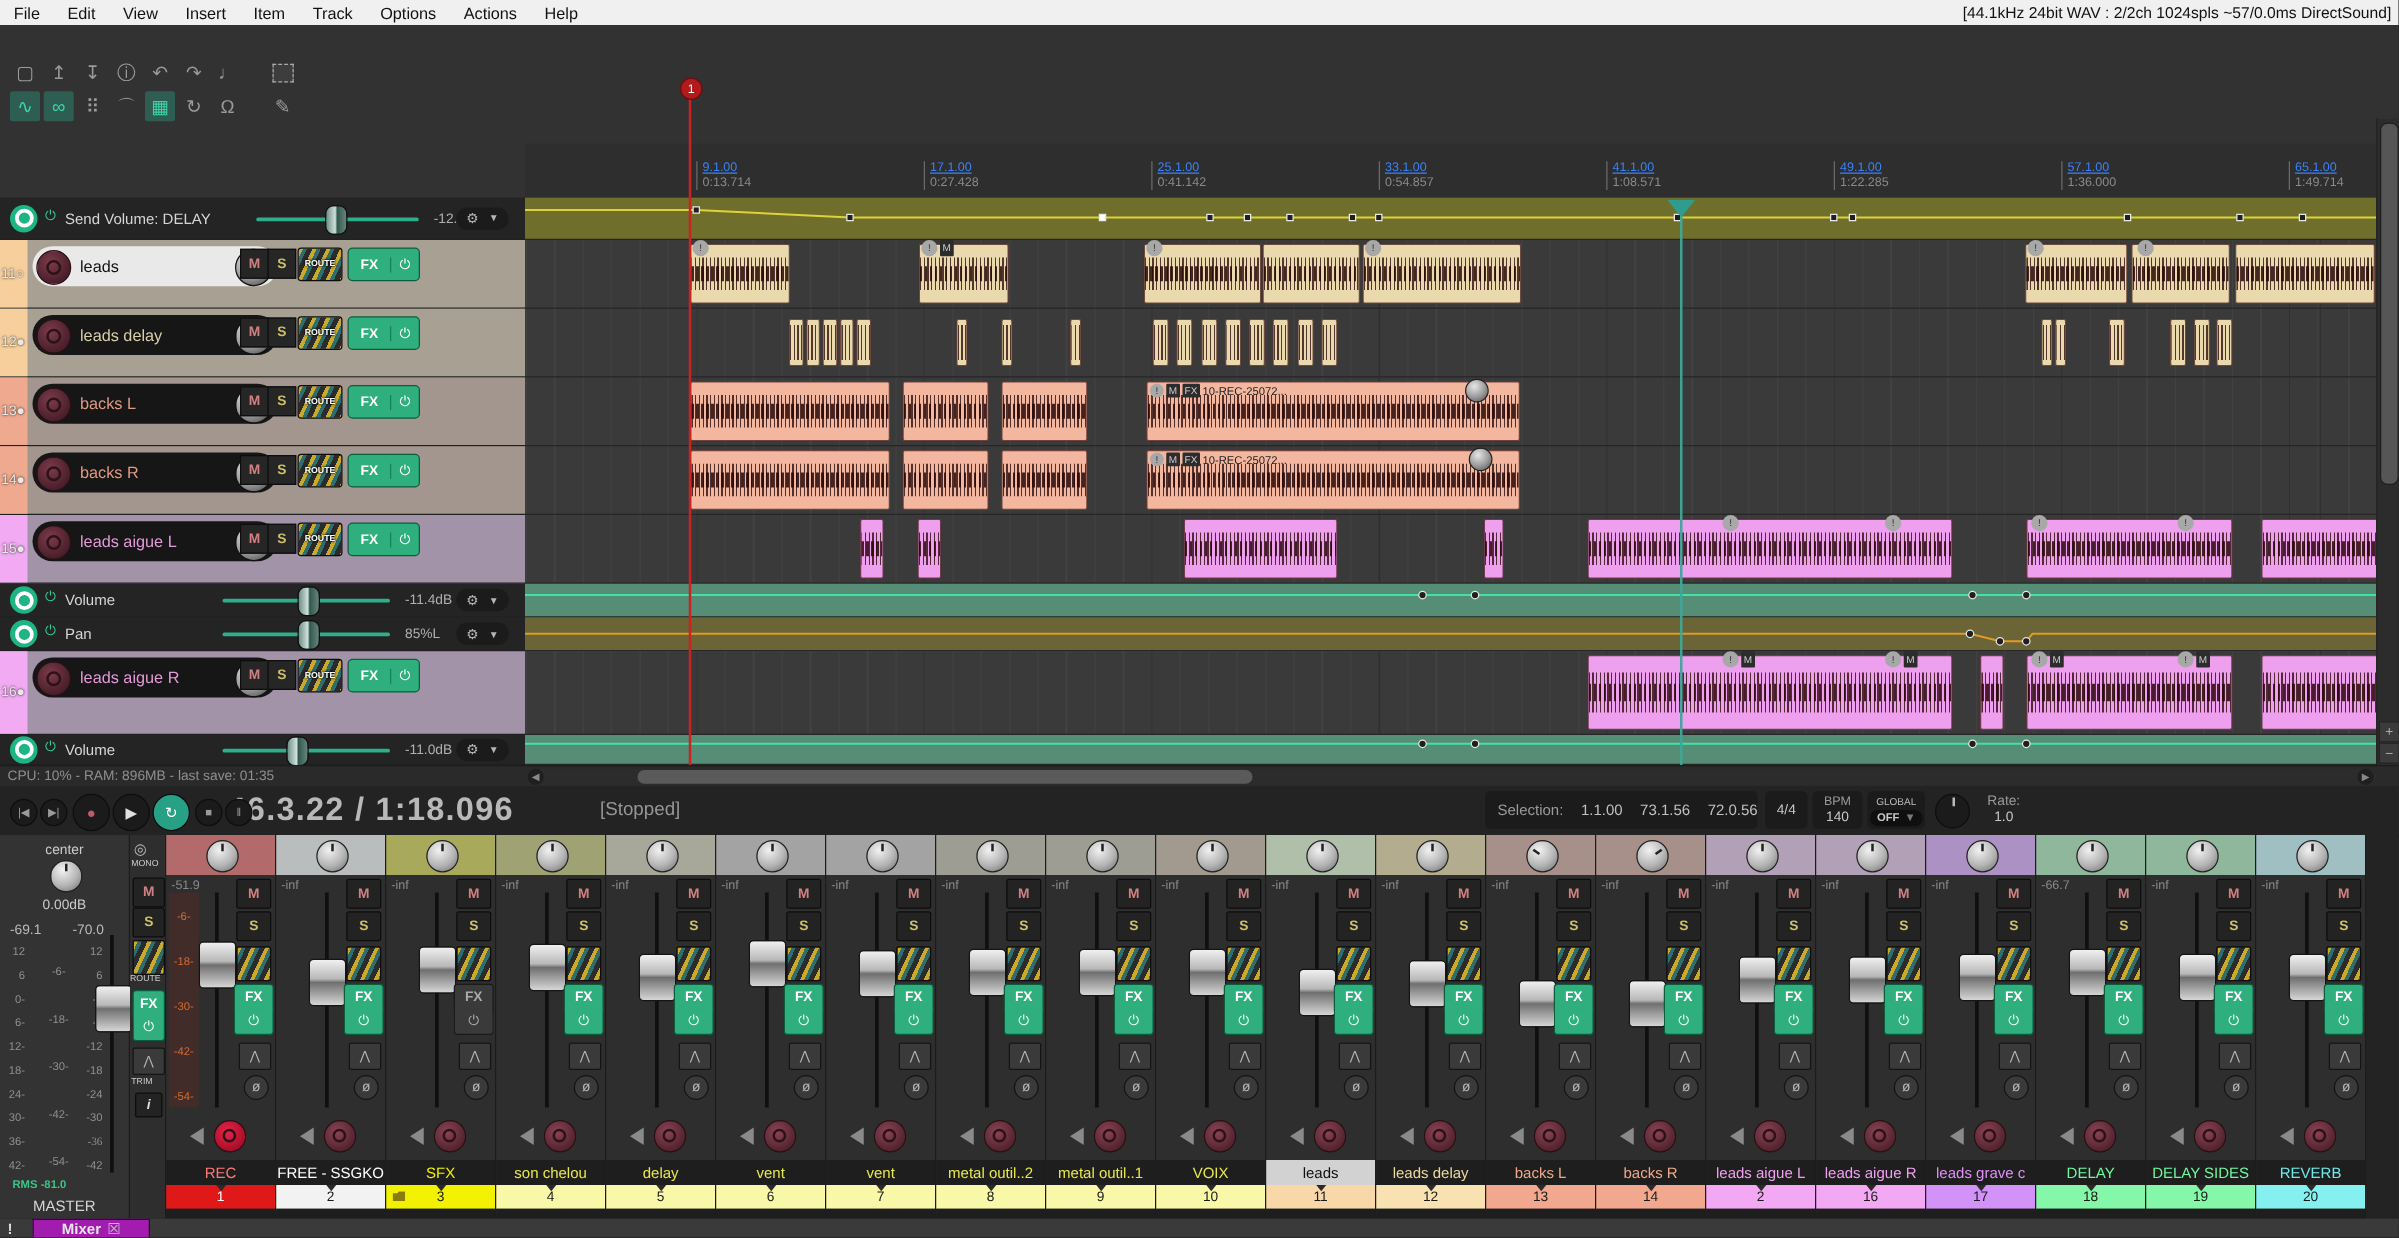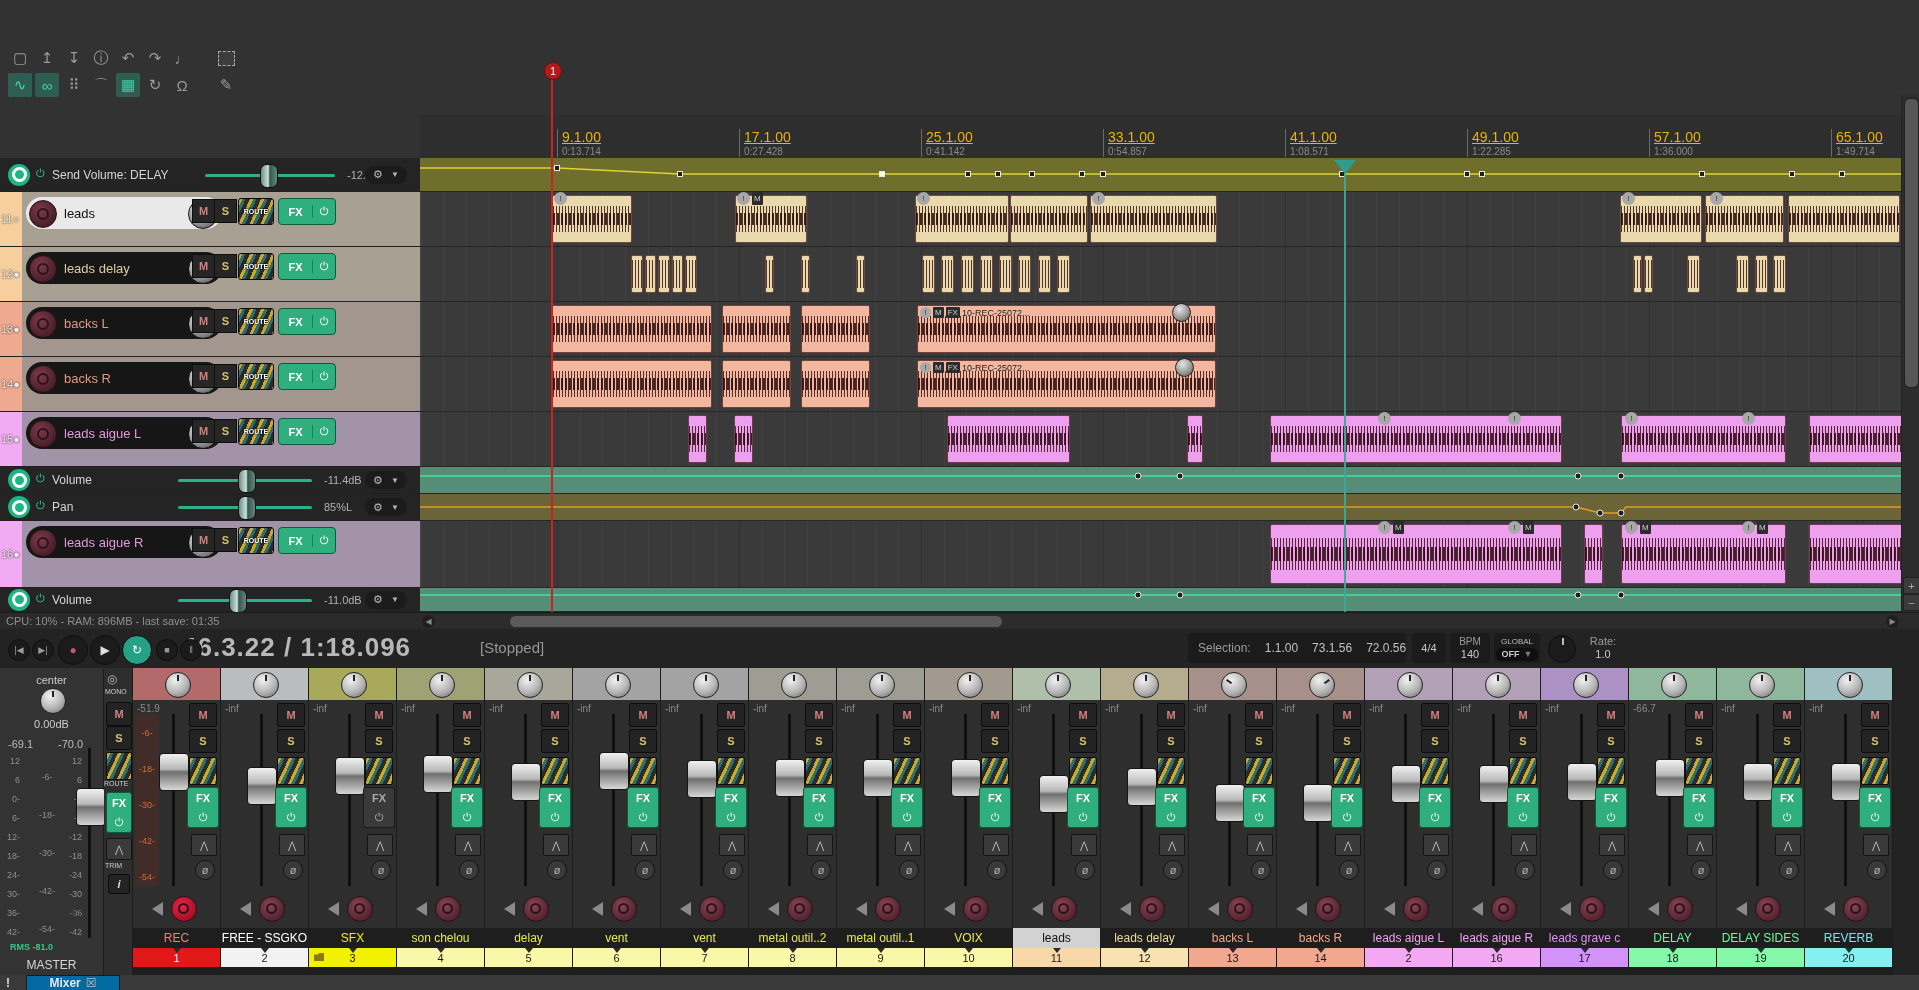--- a/index.html
+++ b/index.html
@@ -16,21 +16,21 @@
   #topband{left:0;top:20px;width:1919px;height:138px;background:#323232;}
   .tb-row{position:absolute;left:8px;display:flex;gap:3px;}
   .tb-btn{width:24px;height:24px;display:flex;align-items:center;justify-content:center;
           color:#9a9a9a;font-size:15px;border-radius:2px;}
   .tb-btn.active{background:#2e5e52;color:#3fd2a8;}
   .tb-gap{width:14px;}
   .dashedbox{width:15px;height:13px;border:1px dashed #aaa;background:#6a6a6a33;}
   
   #ruler{left:420px;top:95px;width:1481px;height:63px;background:#2e2e2e;overflow:hidden;}
   .rmark{position:absolute;top:14px;border-left:1px solid #6a6a6a;padding-left:4px;}
-  .rmeasure{font-size:14px;color:#eab308;text-decoration:underline;display:block;}
+  .rmeasure{font-size:10px;color:#3b82f6;text-decoration:underline;display:block;}
   .rtime{font-size:10px;color:#8a8a8a;display:block;margin-top:1px;}
   #ruler-ticks{position:absolute;left:0;top:53px;width:1481px;height:10px;background:#585858;
       background-image:repeating-linear-gradient(90deg,#3d3d3d 0 1px,transparent 1px 11.375px);}
   
   #tcp{left:0;top:158px;width:420px;height:454px;background:#2b2b2b;overflow:hidden;}
   .tcp-row{position:relative;width:420px;border-bottom:1px solid #202020;box-sizing:border-box;}
   .env-lane{background:#242424;}
   .env-ring{position:absolute;left:8px;top:50%;margin-top:-11px;width:22px;height:22px;border-radius:50%;
             background:#1db584;display:flex;align-items:center;justify-content:center;}
   .env-ring::after{content:"";width:9px;height:9px;border:3px solid #fff;border-radius:50%;}
@@ -132,34 +132,46 @@
   .mname{position:absolute;left:0;right:0;top:260px;height:20px;background:#1e1e1e;font-size:12px;
          display:flex;align-items:center;justify-content:center;white-space:nowrap;overflow:hidden;}
   .mnum{position:absolute;left:0;right:0;top:280px;height:19px;font-size:11px;color:#1a1a1a;
         display:flex;align-items:center;justify-content:center;}
   .mnum::before{content:"";position:absolute;left:50%;top:0;margin-left:-4px;border:4px solid transparent;border-top:5px solid #2a2a2a;}
   .mbottom{position:absolute;left:0;right:0;top:299px;bottom:0;background:#1e1e1e;}
   .scale-lab{position:absolute;font-size:9px;color:#8f8f8f;}
   .scale-orange{color:#d86a30;}
   
   #tabbar{left:0;top:975px;width:1919px;height:15px;background:#3a3a3a;display:flex;align-items:center;font-size:12px;}
-  #docktab{margin-left:16px;width:92px;height:15px;background:#0369a1;border:1px solid #1a1a1a;border-bottom:none;
+  #docktab{margin-left:16px;width:92px;height:15px;background:#a21caf;border:1px solid #1a1a1a;border-bottom:none;
            display:flex;align-items:center;justify-content:center;gap:5px;color:#e8e8e8;font-weight:bold;}
   
   #playhead{left:551px;top:78px;width:2px;height:534px;background:#c22; z-index:8;}
   #marker1{left:544px;top:62px;width:16px;height:16px;border-radius:50%;background:#b21b1b;border:1px solid #6e0e0e;
            color:#fff;font-size:10px;display:flex;align-items:center;justify-content:center;z-index:9;}
   #editcursor{left:1344px;top:173px;width:2px;height:439px;background:rgba(62,168,152,.95);z-index:7;}
   #edittri{left:1334px;top:160px;width:0;height:0;border:11px solid transparent;border-top:14px solid #2f9d8e;z-index:9;}
 </style>
 </head>
 <body>
 
 <div id="root">
 
+  <div id="menubar" class="abs">
+      <span class="menu-item">File</span>
+      <span class="menu-item">Edit</span>
+      <span class="menu-item">View</span>
+      <span class="menu-item">Insert</span>
+      <span class="menu-item">Item</span>
+      <span class="menu-item">Track</span>
+      <span class="menu-item">Options</span>
+      <span class="menu-item">Actions</span>
+      <span class="menu-item">Help</span>
+      <span id="menu-status">[44.1kHz 24bit WAV : 2/2ch 1024spls ~57/0.0ms DirectSound]</span>
+    </div>
 
   <div id="topband" class="abs">
     <div class="tb-row" id="tbrow1" style="top:26px">
         <div class="tb-btn">▢</div>
         <div class="tb-btn">↥</div>
         <div class="tb-btn">↧</div>
         <div class="tb-btn">ⓘ</div>
         <div class="tb-btn">↶</div>
         <div class="tb-btn">↷</div>
         <div class="tb-btn">♩</div>

